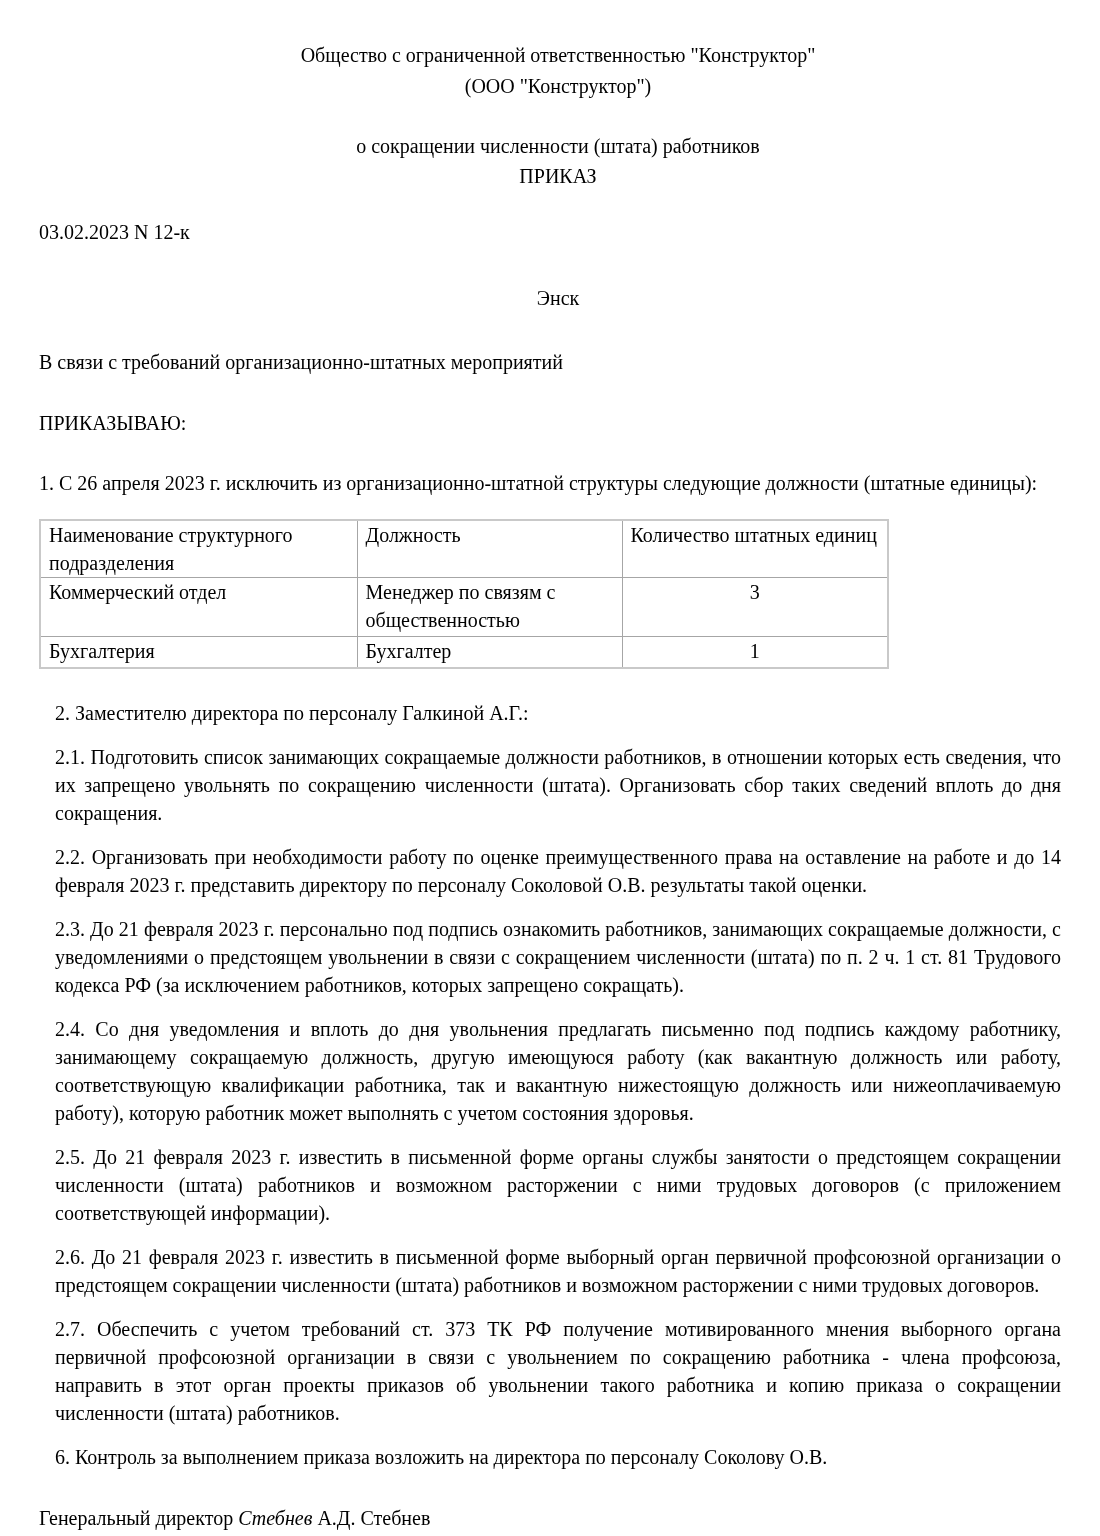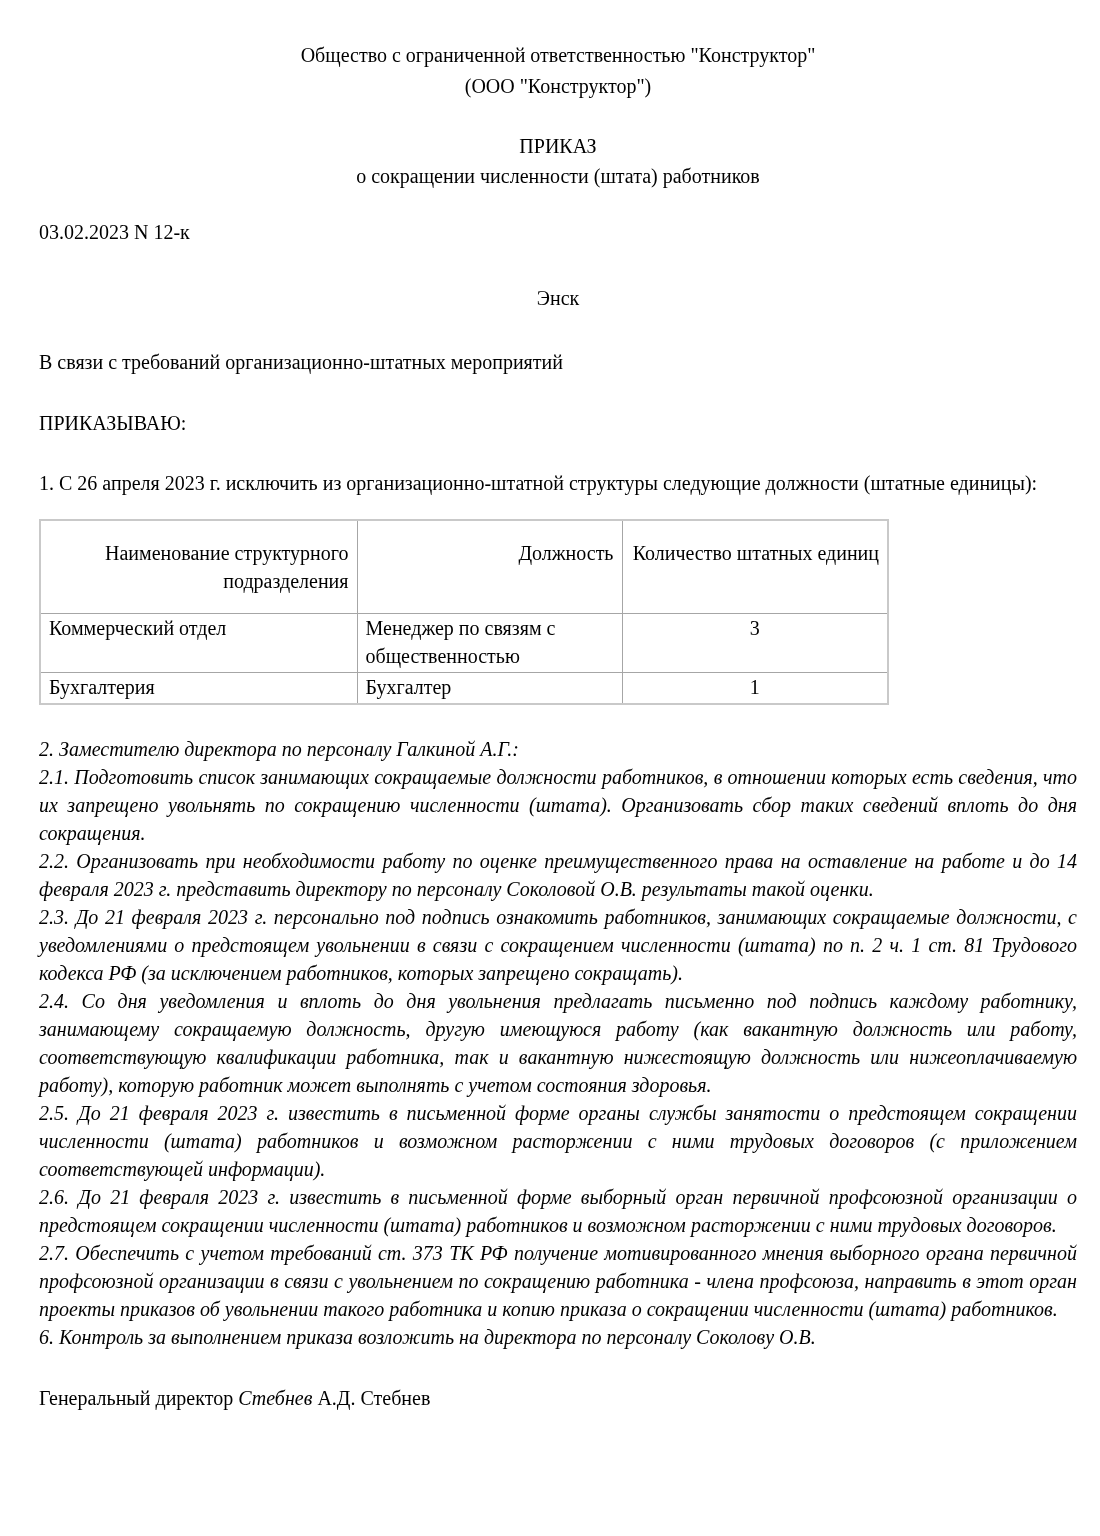--- a/index.html
+++ b/index.html
@@ -48,59 +48,58 @@
   }
   table.staff-table th,
   table.staff-table td {
     border: 1px solid #a6a6a6;
     line-height: 28px;
     font-weight: normal;
     vertical-align: top;
     overflow: hidden;
   }
   table.staff-table th {
-    padding: 18px 8px;
-    text-align: right;
+    padding: 0 8px;
+    text-align: left;
   }
   table.staff-table td {
     padding: 0 8px 2px 8px;
     text-align: left;
   }
   table.staff-table td.qty {
     text-align: center;
   }
   .col-dept { width: 317px; }
   .col-pos  { width: 265px; }
   .col-qty  { width: 266px; }
   .order-items {
     margin-top: 30px;
   }
   .order-items p {
-    margin: 0;
+    margin: 16px;
     line-height: 28px;
     text-align: justify;
-    font-style: italic;
   }
   .signature {
     margin-top: 33px;
     line-height: 28px;
   }
   .signature .sig-italic { font-style: italic; }
 </style>
 </head>
 <body>
 
 <div class="org-block center">
   <div class="org-line">Общество с ограниченной ответственностью "Конструктор"</div>
   <div class="org-line">(ООО "Конструктор")</div>
 </div>
 
 <div class="title-block center">
+  <div>о сокращении численности (штата) работников</div>
   <div>ПРИКАЗ</div>
-  <div>о сокращении численности (штата) работников</div>
 </div>
 
 <p class="line date-line">03.02.2023 N 12-к</p>
 
 <p class="line city-line center">Энск</p>
 
 <p class="line preamble">В связи с требований организационно-штатных мероприятий</p>
 
 <p class="line order-word">ПРИКАЗЫВАЮ:</p>
 

